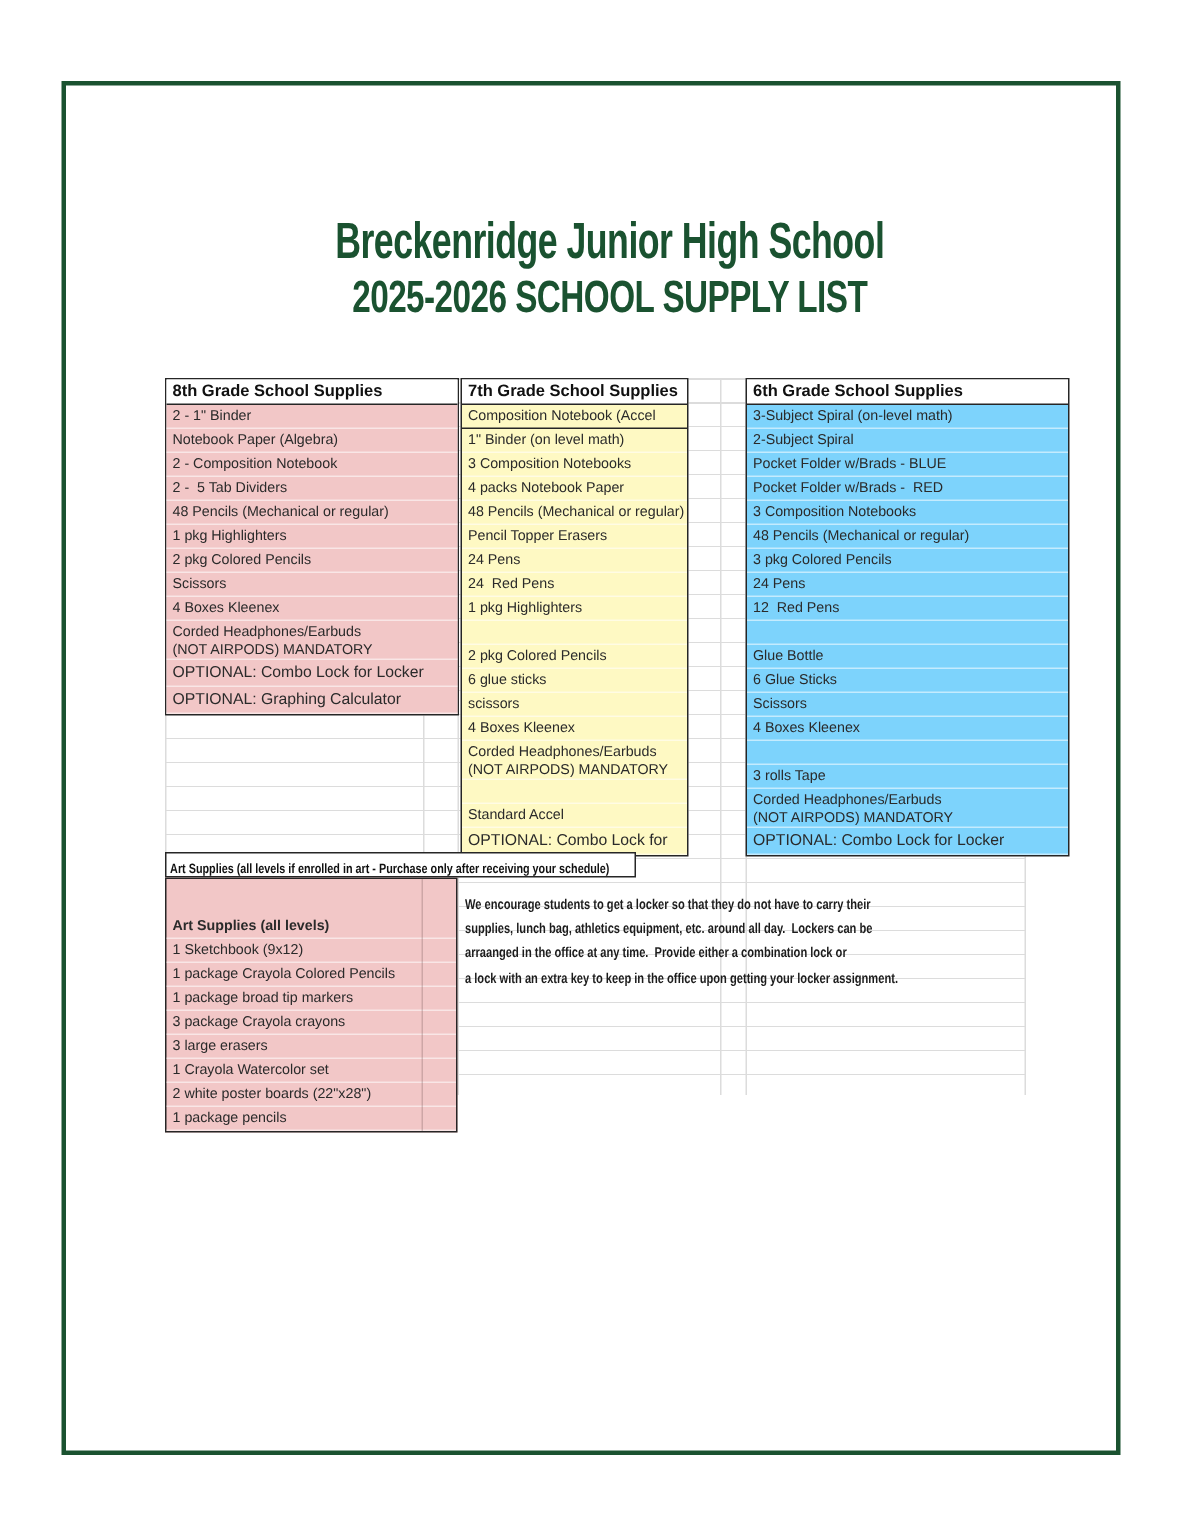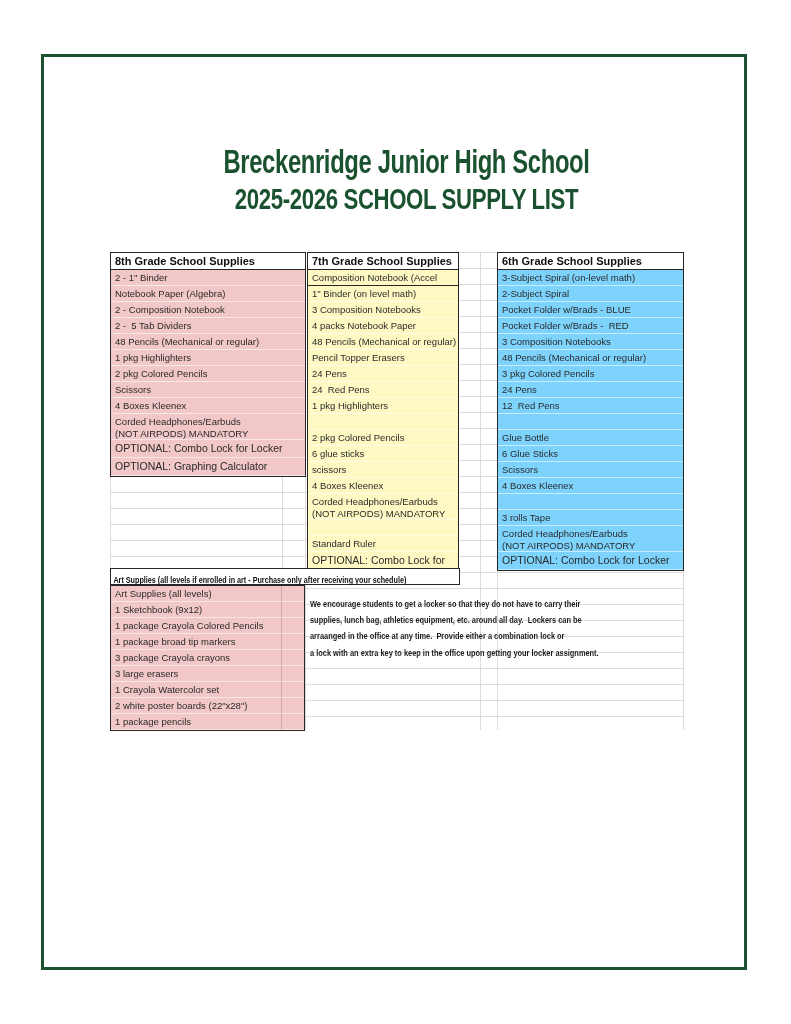--- a/index.html
+++ b/index.html
@@ -31,24 +31,24 @@
   }
   .colitems{width:100%;}
   .row{
     height:16px;line-height:15.5px;box-sizing:border-box;padding-left:4px;
     font-size:9.5px;color:#2a2a2a;border-bottom:1px solid rgba(255,255,255,0.55);
     overflow:hidden;white-space:pre-wrap;
   }
   .row.tall{height:26px;line-height:12px;padding-top:2px;}
   .row.optional{height:18px;line-height:17.5px;font-size:10.5px;}
   .row.divider{border-bottom:1.3px solid #262626;}
-  .row.bold{font-weight:normal;}
+  .row.bold{font-weight:bold;margin-top:24px;}
   
   #art-banner{
-    position:absolute;left:110px;top:568px;width:350px;height:17px;
+    position:absolute;left:110px;top:568px;width:314px;height:17px;
     border:1.4px solid #262626;background:#ffffff;box-sizing:border-box;overflow:visible;
   }
   #art-banner span{
     display:inline-block;font-weight:bold;font-size:9px;line-height:14px;color:#101010;
     white-space:pre;transform:scaleX(0.8);transform-origin:left center;padding-left:3px;
   }
   #art-box{position:absolute;left:110px;top:585px;width:195px;border:1.4px solid #262626;box-sizing:border-box;}
   #art-vline{position:absolute;top:0;bottom:0;left:170px;width:1px;background:rgba(120,90,90,0.30);}
   
   #locker-note{position:absolute;left:310px;top:596px;width:340px;}
@@ -111,26 +111,26 @@
         <div class="row"><span>24  Red Pens</span></div>
         <div class="row"><span>1 pkg Highlighters</span></div>
         <div class="row blank"><span></span></div>
         <div class="row"><span>2 pkg Colored Pencils</span></div>
         <div class="row"><span>6 glue sticks</span></div>
         <div class="row"><span>scissors</span></div>
         <div class="row"><span>4 Boxes Kleenex</span></div>
         <div class="row tall"><span>Corded Headphones/Earbuds
 (NOT AIRPODS) MANDATORY</span></div>
         <div class="row blank"><span></span></div>
-        <div class="row"><span>Standard Ruler</span></div>
+        <div class="row"><span>Standard Accel</span></div>
         <div class="row optional"><span>OPTIONAL: Combo Lock for Locker</span></div>
       </div>
   </div>
 
-  <div class="colbox" style="left:497px;width:187px;">
+  <div class="colbox" style="left:497px;width:216px;">
     <div class="colheader">6th Grade School Supplies</div>
     <div class="colitems" style="background-color: #7dd3fc;">
 
     <div class="row"><span>3-Subject Spiral (on-level math)</span></div>
         <div class="row"><span>2-Subject Spiral</span></div>
         <div class="row"><span>Pocket Folder w/Brads - BLUE</span></div>
         <div class="row"><span>Pocket Folder w/Brads -  RED</span></div>
         <div class="row"><span>3 Composition Notebooks</span></div>
         <div class="row"><span>48 Pencils (Mechanical or regular)</span></div>
         <div class="row"><span>3 pkg Colored Pencils</span></div>

